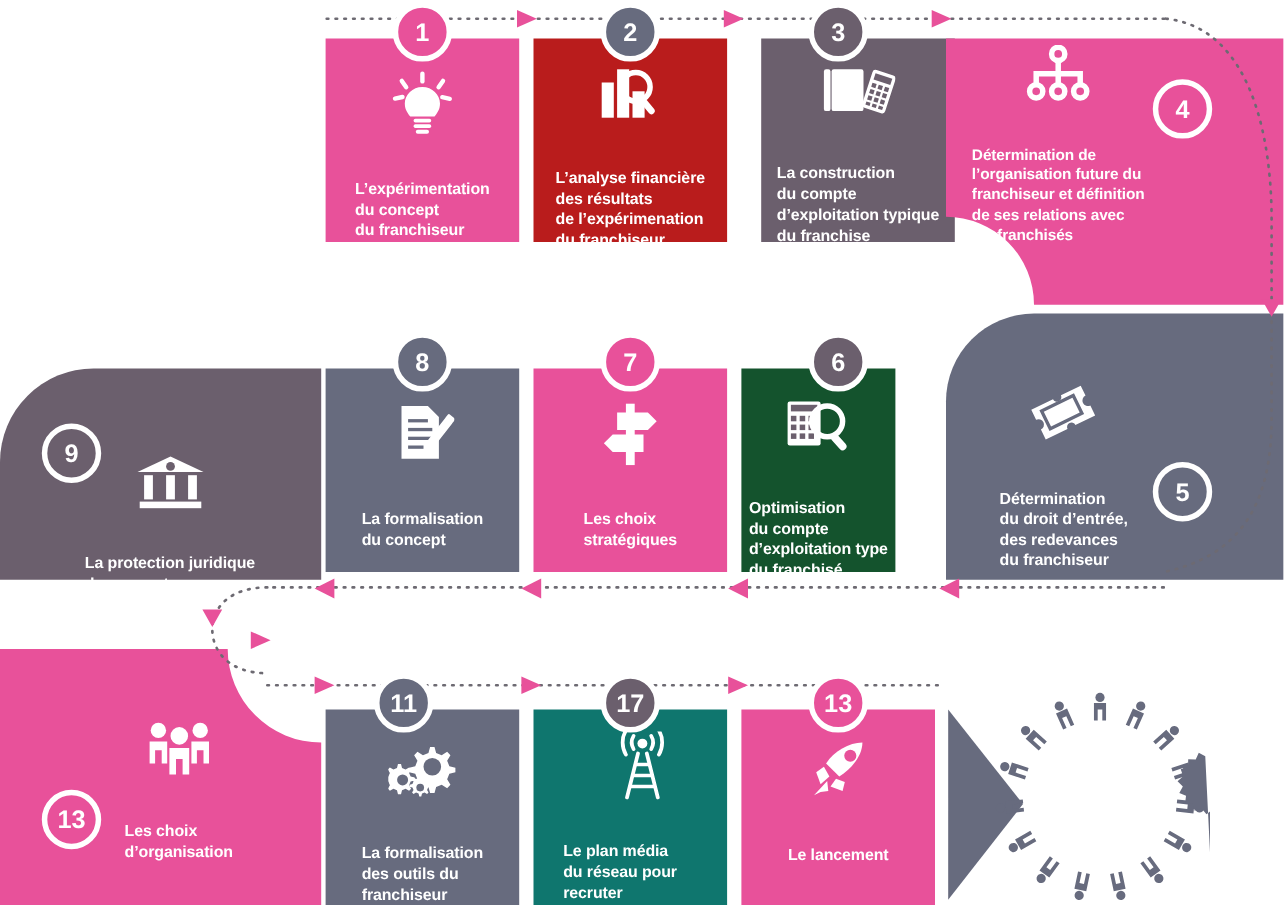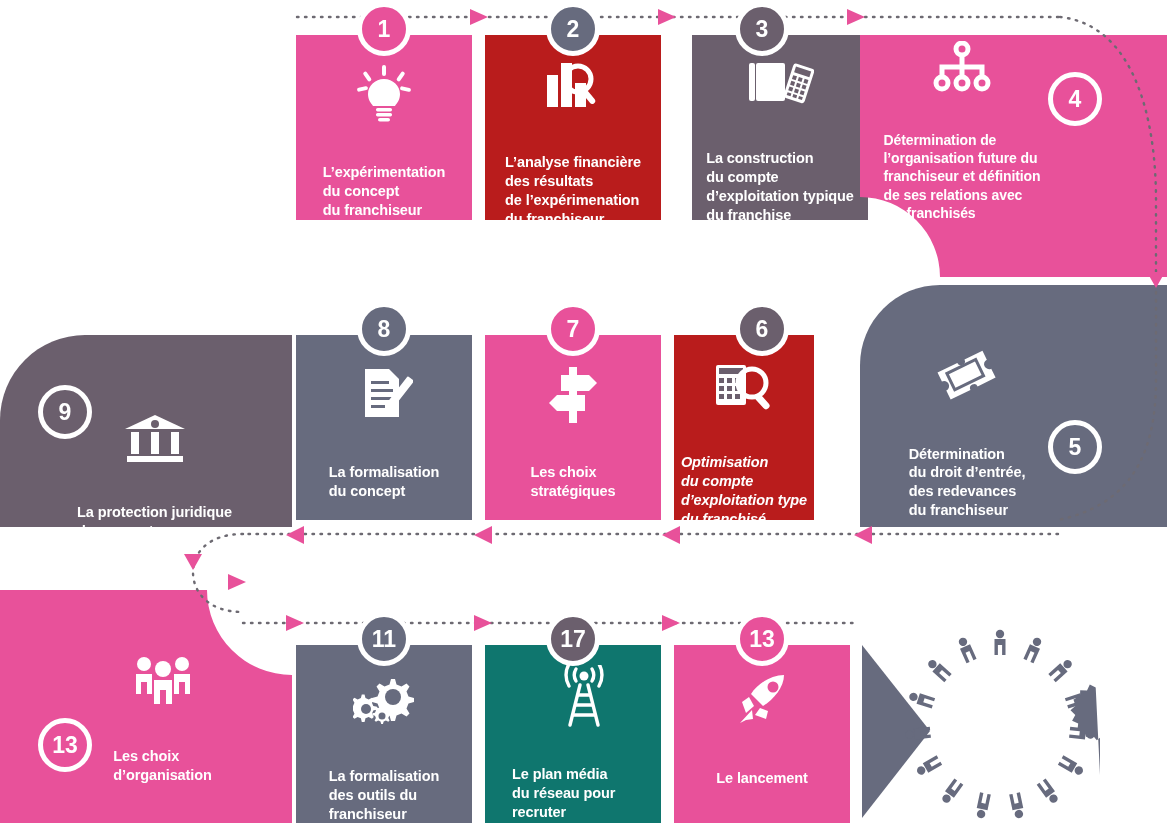--- a/index.html
+++ b/index.html
@@ -264,21 +264,21 @@
     </div>
     <div class="step-label">Détermination
 du droit d’entrée,
 des redevances
 du franchiseur</div>
   </div>
   <div class="num-circle num-grey" style="left:1048px; top:420px;">
     <span>5</span>
   </div>
 
-  <div class="step-box" style="left:674px; top:335px; width:140px; height:185px; background:#b91c1c; padding-top:24px;font-style:italic;">
+  <div class="step-box" style="left:674px; top:335px; width:140px; height:185px; background:#14532d; padding-top:24px;">
     <div class="step-icon" style="height:58px;">
       <svg width="64" height="56" viewBox="0 0 64 56">
         <g fill="#ffffff">
           <rect x="4" y="6" width="30" height="40" rx="2"></rect>
           <g fill="#6b5f6d">
             <rect x="7" y="9" width="24" height="6"></rect>
             <rect x="7" y="19" width="5" height="5"></rect>
             <rect x="15" y="19" width="5" height="5"></rect>
             <rect x="23" y="19" width="5" height="5"></rect>
             <rect x="7" y="27" width="5" height="5"></rect>
@@ -395,21 +395,21 @@
           <circle cx="13" cy="38" r="5" fill="#676b7e"></circle>
           <path d="M40 46 l2 0 l0.8 3 l2.6 1.1 l2.6-1.5 l1.5 1.5 l-1.5 2.6 l1.1 2.6 l3 0.8 l0 2 l-3 0.8 l-1.1 2.6 l1.5 2.6 l-1.5 1.5 l-2.6-1.5 l-2.6 1.1 l-0.8 3 l-2 0 l-0.8-3 l-2.6-1.1 l-2.6 1.5 l-1.5-1.5 l1.5-2.6 l-1.1-2.6 l-3-0.8 l0-2 l3-0.8 l1.1-2.6 l-1.5-2.6 l1.5-1.5 l2.6 1.5 l2.6-1.1 z" transform="translate(-7,-7) scale(0.88)"></path>
           <circle cx="29" cy="45" r="3.5" fill="#676b7e"></circle>
         </g>
       </svg>
     </div>
     <div class="step-label">La formalisation
 des outils du
 franchiseur</div>
   </div>
-  <div class="num-circle num-grey" style="left:357px; top:612px;">
+  <div class="num-circle num-grey" style="left:340px; top:612px;">
     <span>11</span>
   </div>
 
   <div class="step-box" style="left:485px; top:645px; width:176px; height:178px; background:#0f766e; padding-top:20px;padding-left:21px;">
     <div class="step-icon" style="height:68px;">
       <svg width="60" height="62" viewBox="0 0 60 62">
         <g fill="none" stroke="#ffffff" stroke-width="3.4" stroke-linecap="round">
           <path d="M22 16 a10 11 0 0 1 0 -12"></path>
           <path d="M38 16 a10 11 0 0 0 0 -12"></path>
           <path d="M15 21 a18 20 0 0 1 0 -22"></path>

